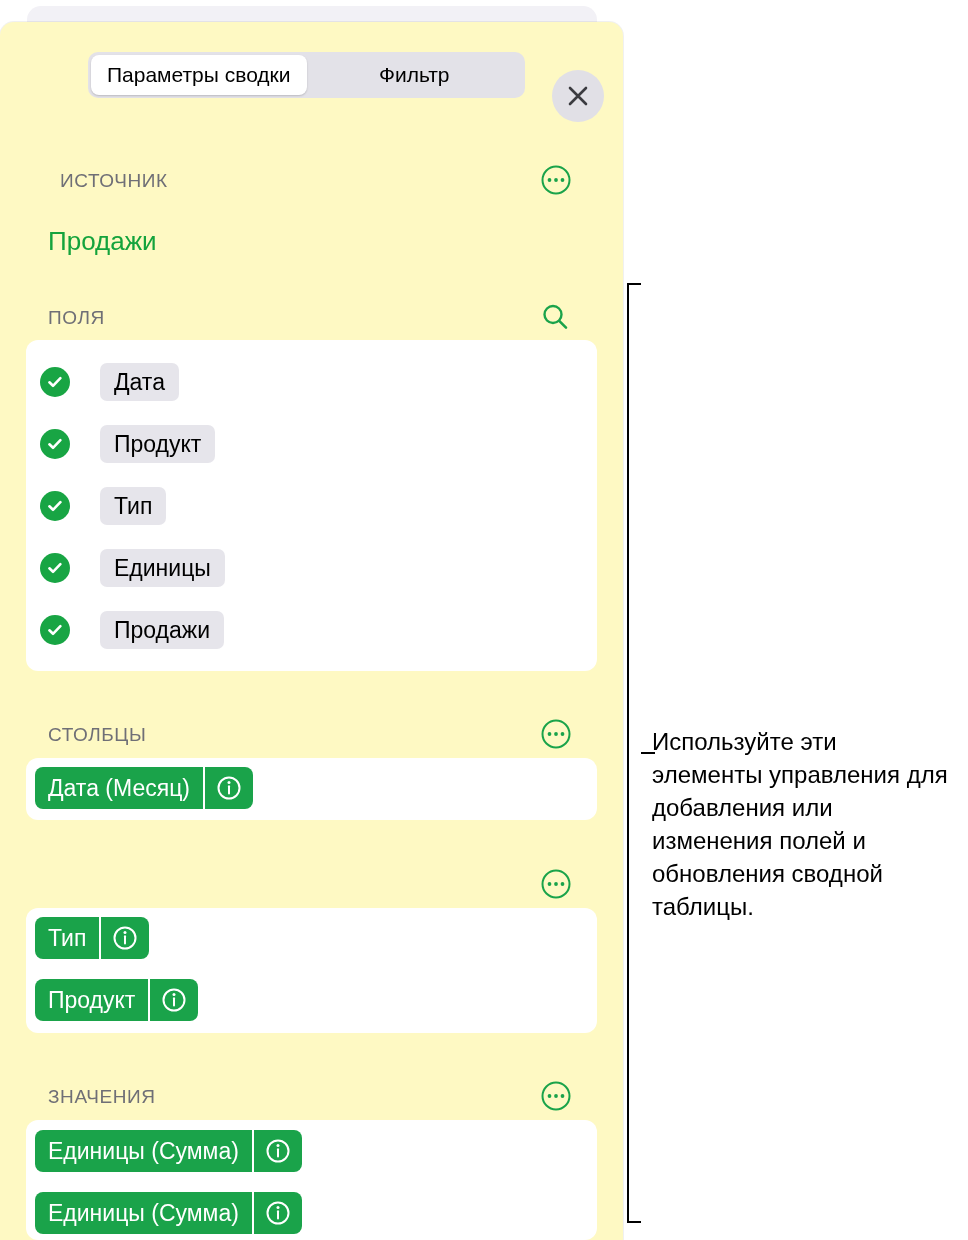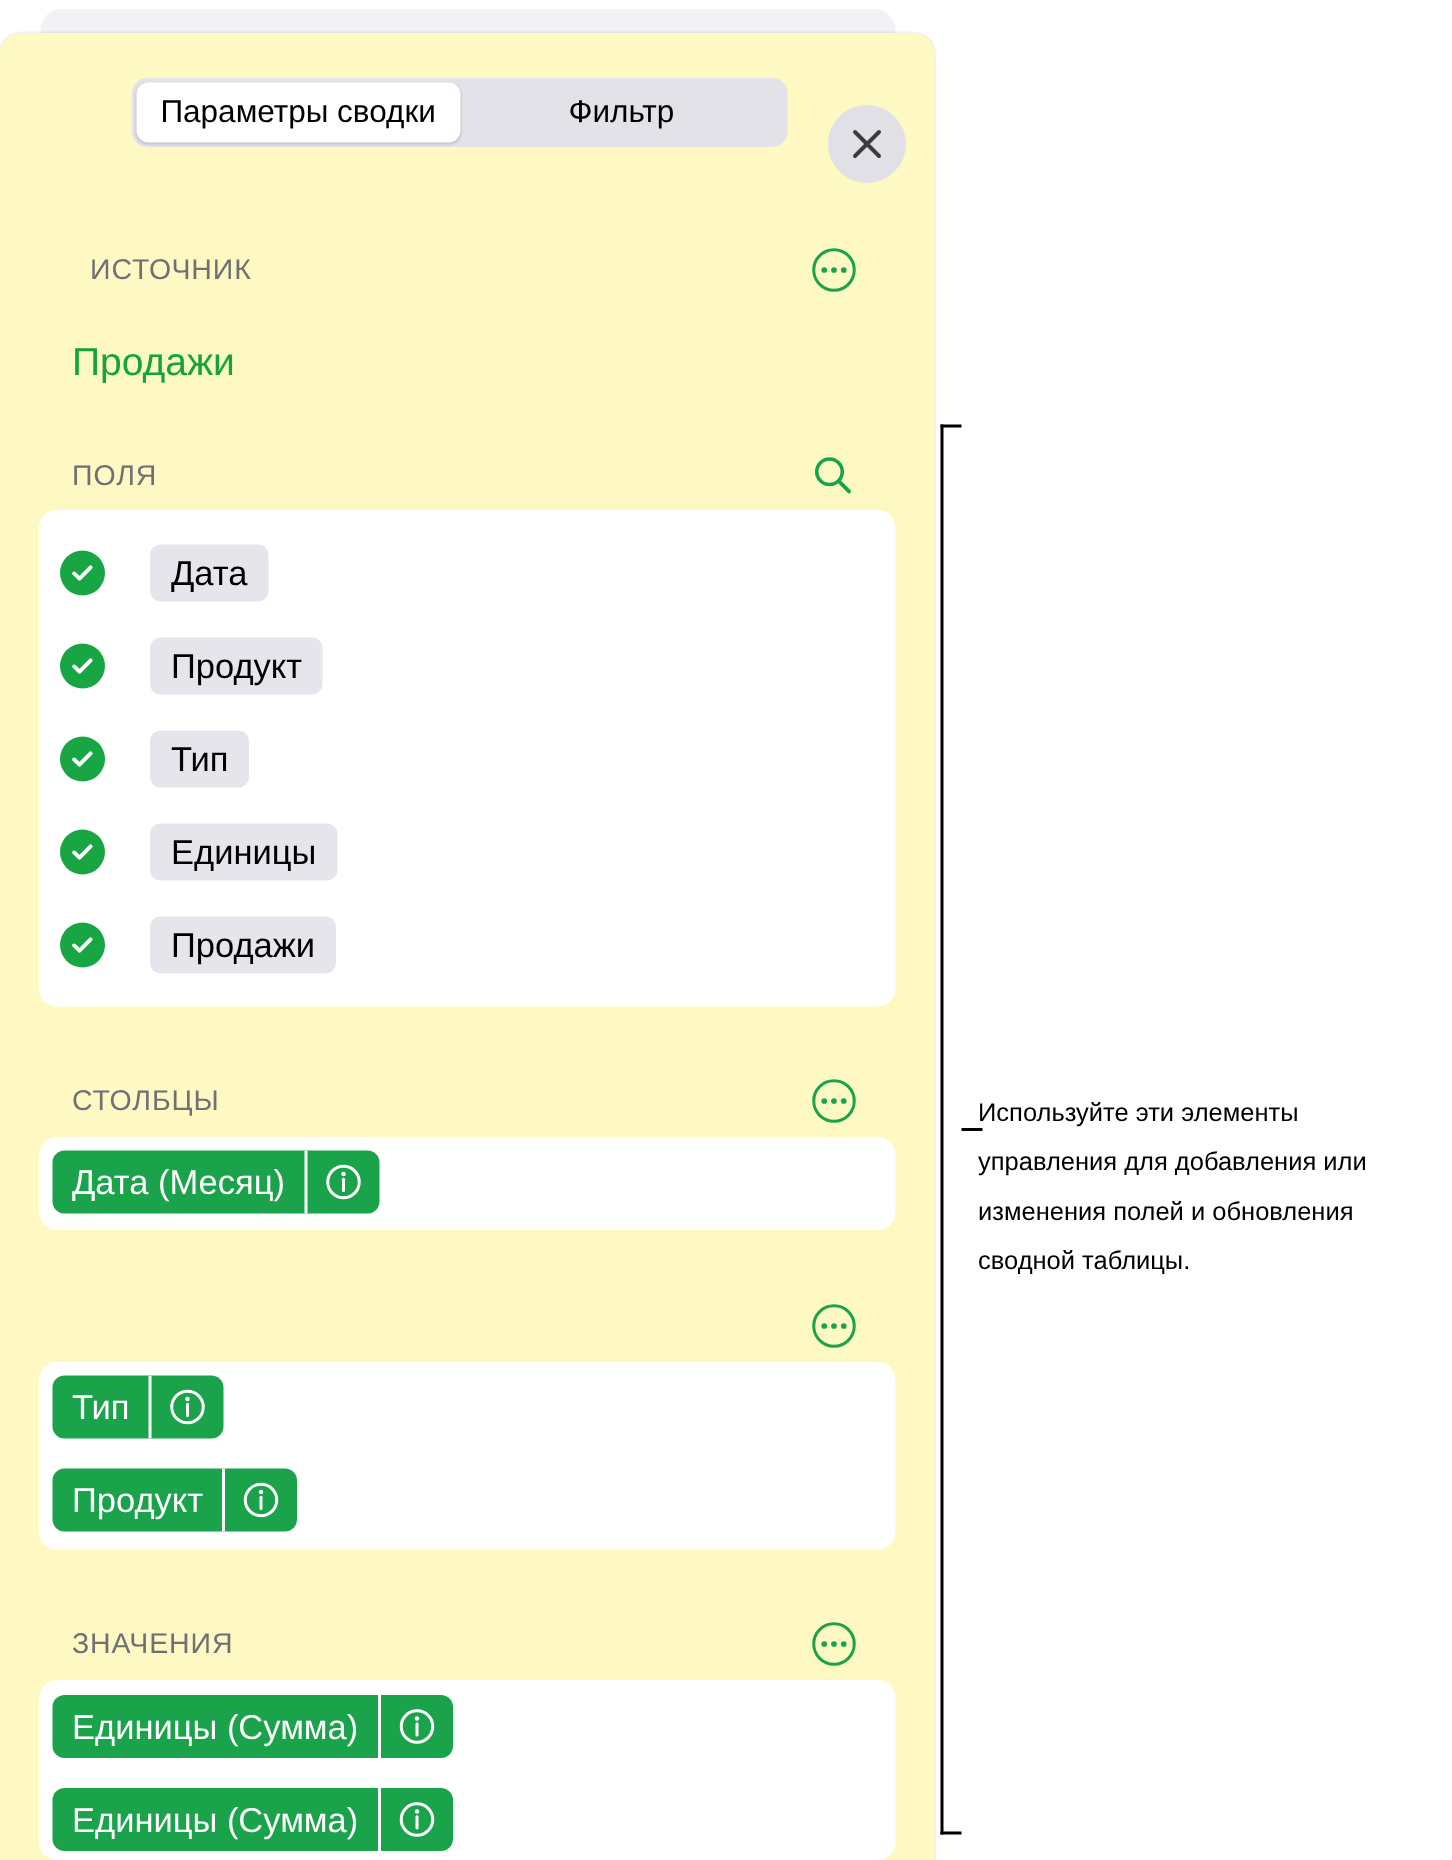--- a/index.html
+++ b/index.html
@@ -183,21 +183,21 @@
     justify-content: center;
     border-left: 2px solid #ffffff;
   }
 
   
   .callout-text {
     position: absolute;
     left: 652px;
     top: 725px;
     width: 300px;
-    font-size: 17px;
+    font-size: 24px;
     line-height: 33px;
     color: #000;
   }
   .bracket {
     position: absolute;
     left: 627px;
     top: 283px;
     width: 14px;
     height: 940px;
     border-left: 2px solid #000;

